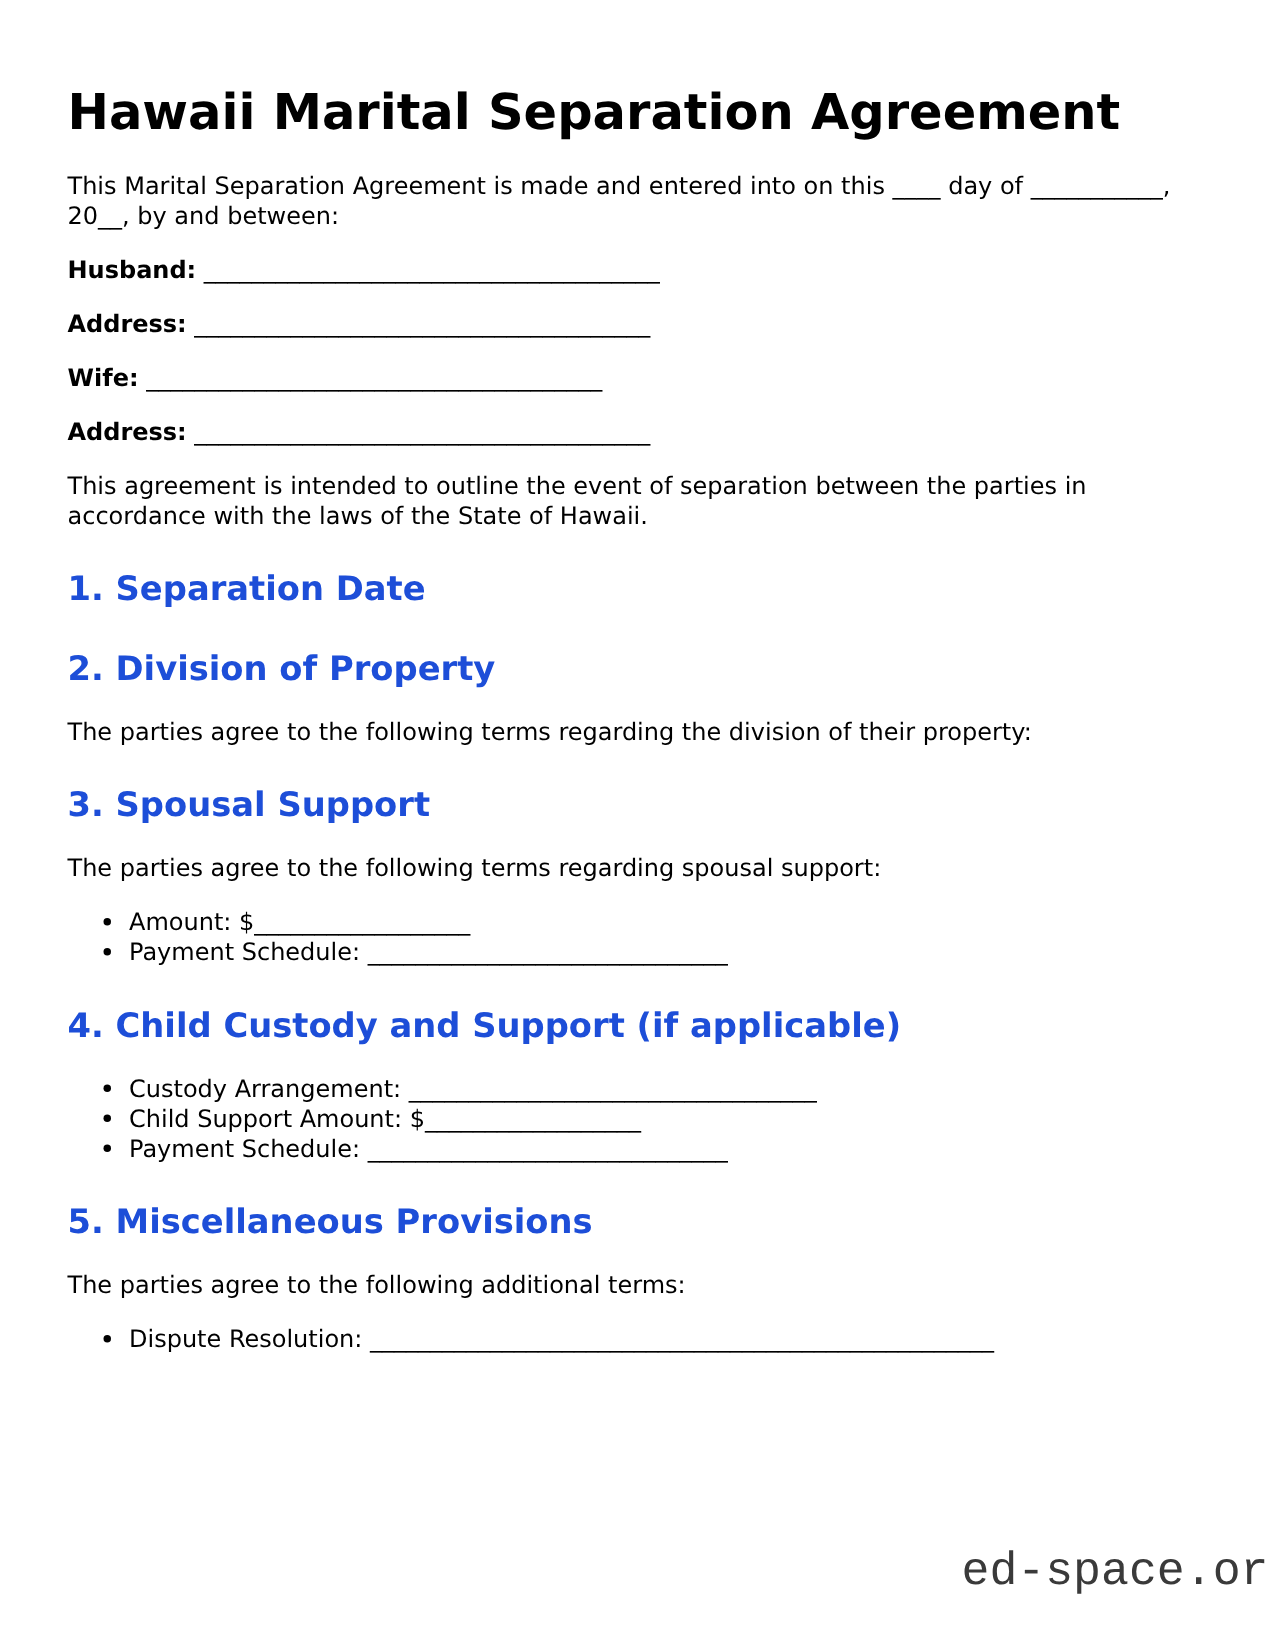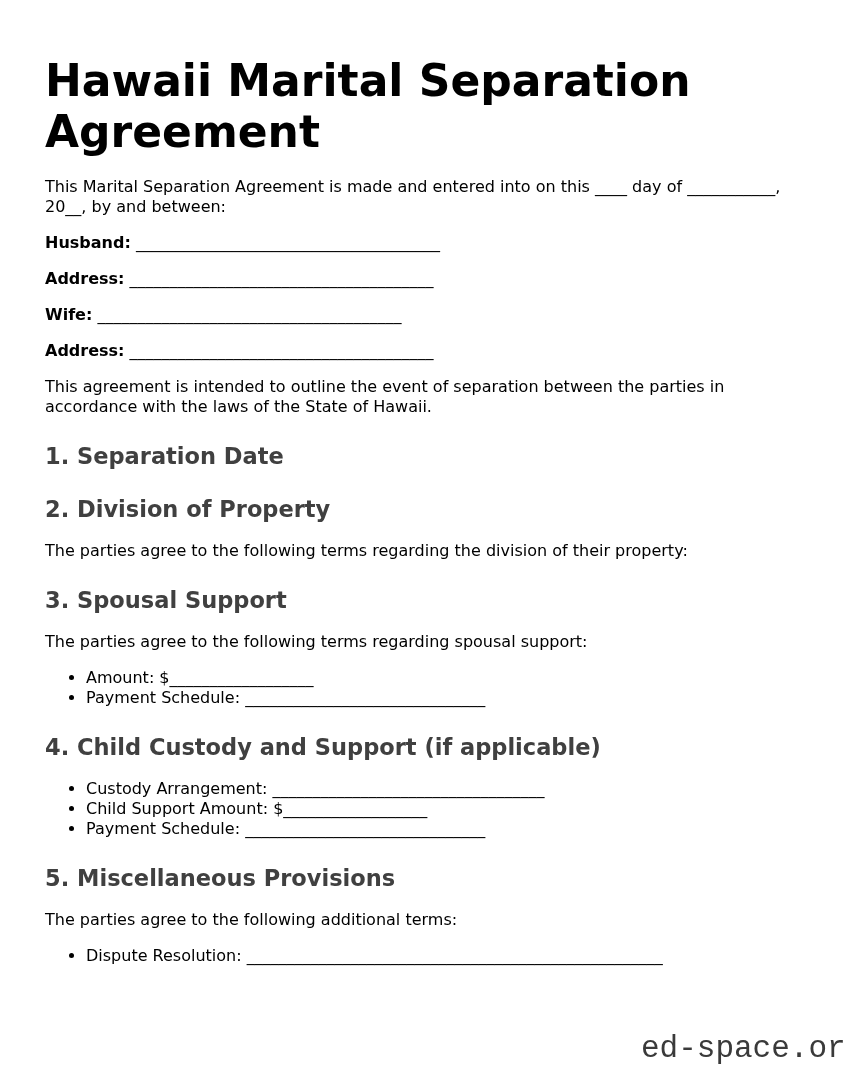--- a/index.html
+++ b/index.html
@@ -10,32 +10,32 @@
     overflow: hidden;
     position: relative;
     font-family: "DejaVu Sans", sans-serif;
     color: #000000;
     padding: 40px 45px;
   }
   .page { position: relative; }
   h1 {
     font-family: "DejaVu Sans", sans-serif;
     font-weight: bold;
-    font-size: 44px;
+    font-size: 33px;
     line-height: 1.15;
     margin: 16px 0 20px 0;
     color: #000;
   }
   h2 {
     font-family: "DejaVu Sans", sans-serif;
     font-weight: bold;
     font-size: 22.5px;
     line-height: 1.2;
     margin: 26px 0 18px 0;
-    color: #404040;
+    color: #1d4ed8;
   }
   p {
     font-size: 16px;
     line-height: 20px;
     margin: 16px 0;
     color: #000;
   }
   p.party strong { font-weight: bold; text-align: center; }
   ul {
     margin: 16px 0;

